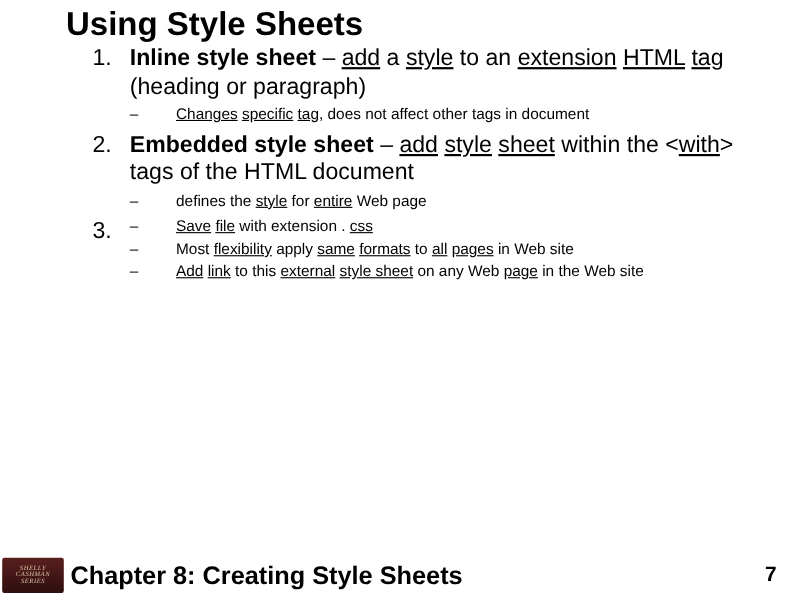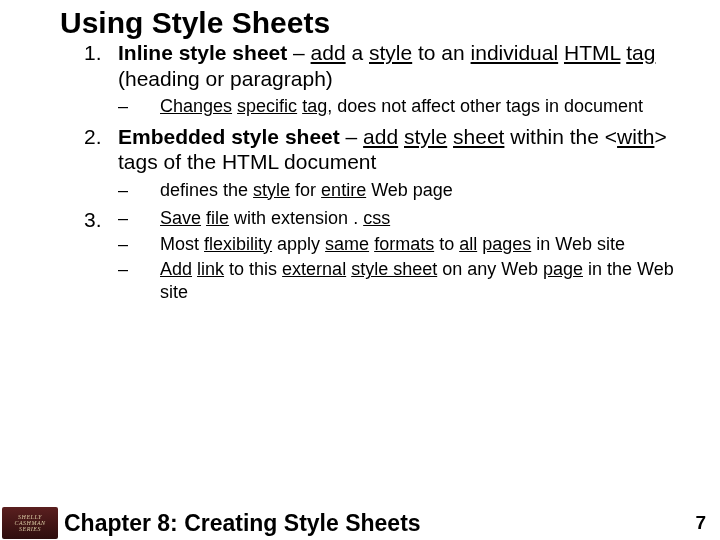--- a/index.html
+++ b/index.html
@@ -49,21 +49,21 @@
     position: absolute;
     left: 0;
     font-weight: normal;
   }
   ul.sub {
     margin: 4px 0 6px 0;
     padding: 0;
     list-style: none;
   }
   ul.sub > li {
-    font-size: 18px;
+    font-size: 14px;
     line-height: 1.25;
     position: relative;
     padding-left: 42px;
     margin-bottom: 3px;
   }
   ul.sub > li::before {
     content: "–";
     position: absolute;
     left: 0;
     font-weight: normal;
@@ -111,21 +111,21 @@
   }
 </style>
 </head>
 <body>
 
 <div class="slide">
   <h1 class="title">Using Style Sheets</h1>
 
   <ol class="main">
     <li>
-      <span><b>Inline style sheet</b> – <span class="ul-w">add</span> a <span class="ul-w">style</span> to an <span class="ul-w">individual</span> <span class="ul-w">HTML</span> <span class="ul-w">tag</span> (heading or paragraph)</span>
+      <span><b>Inline style sheet</b> – <span class="ul-w">add</span> a <span class="ul-w">style</span> to an <span class="ul-w">extension</span> <span class="ul-w">HTML</span> <span class="ul-w">tag</span> (heading or paragraph)</span>
       <ul class="sub">
         <li><span class="ul-w">Changes</span> <span class="ul-w">specific</span> <span class="ul-w">tag</span>, does not affect other tags in document</li>
       </ul>
     </li>
     <li>
       <span><b>Embedded style sheet</b> – <span class="ul-w">add</span> <span class="ul-w">style</span> <span class="ul-w">sheet</span> within the &lt;<span class="ul-w">with</span>&gt; tags of the HTML document</span>
       <ul class="sub">
         <li>defines the <span class="ul-w">style</span> for <span class="ul-w">entire</span> Web page</li>
       </ul>
     </li>

